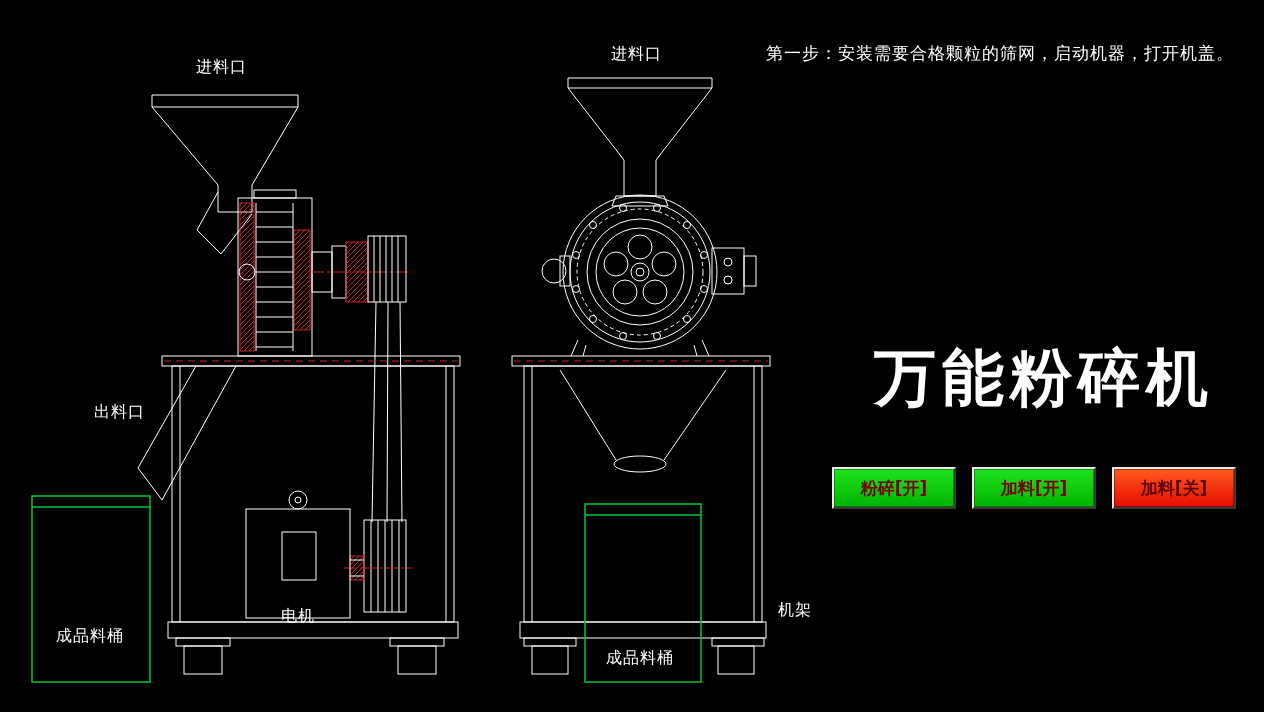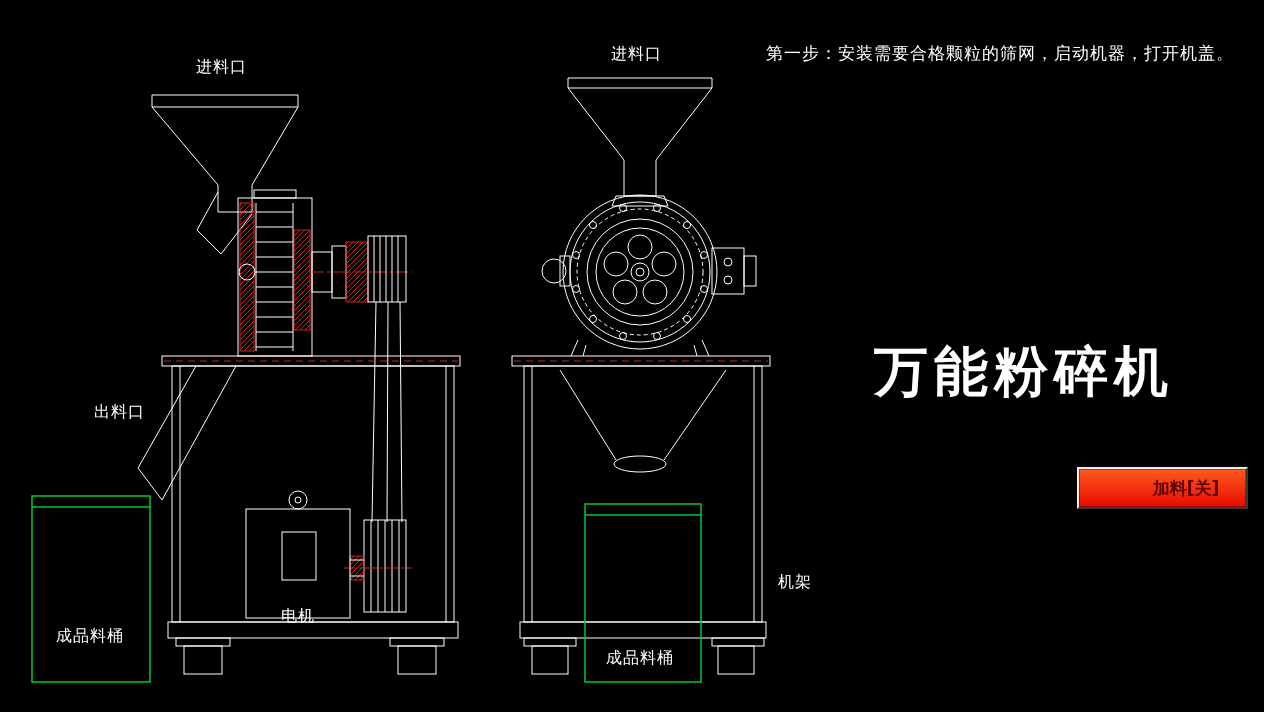--- a/index.html
+++ b/index.html
@@ -2,29 +2,29 @@
 <html><head>
 <meta charset="utf-8">
 <style>
   html,body{margin:0;padding:0;background:#000;}
   #screen{position:relative;width:1264px;height:712px;background:#000;overflow:hidden;
           font-family:"DejaVu Sans","Liberation Sans",sans-serif;color:#fff;}
   svg{position:absolute;left:0;top:0;}
   .lbl{position:absolute;font-size:16px;color:#fff;white-space:nowrap;letter-spacing:1px;}
   .steps{position:absolute;left:766px;top:42px;font-size:17px;color:#fff;text-align:center;}
   .steps .step{margin-bottom:17px;letter-spacing:1px;white-space:nowrap;}
-  .title{position:absolute;left:874px;top:336px;font-size:54px;font-weight:bold;
+  .title{position:absolute;left:874px;top:336px;font-size:62px;font-weight:bold;
          letter-spacing:6px;color:#fff;white-space:nowrap;}
   .btn{position:absolute;top:467px;width:120px;height:38px;display:flex;align-items:center;
        justify-content:center;font-size:17px;font-weight:bold;cursor:pointer;
        border:2px solid;border-color:#ededed #3a3a3a #3a3a3a #ededed;
        box-shadow:0 0 0 1px #000, inset 0 0 0 1px rgba(0,0,0,.35);}
   .btn-green{background:linear-gradient(180deg,#1fe21f,#00b400);color:#7a0000;}
   .btn-red{background:linear-gradient(180deg,#ff5a1e,#e60b00);color:#5c0000;}
-  #btn-crush{left:832px;} #btn-feed-on{left:972px;} #btn-feed-off{left:1077px;padding-left:47px;}
+  #btn-crush{left:832px;} #btn-feed-on{left:972px;} #btn-feed-off{left:1112px;}
 </style>
 </head>
 <body>
 
 <div id="screen">
 
   <svg width="1264" height="712" viewBox="0 0 1264 712">
     <defs>
       <pattern id="hatch" width="5" height="5" patternUnits="userSpaceOnUse">
         <path d="M0 5 L5 0" stroke="#cc2222" stroke-width="1"></path>
@@ -145,23 +145,25 @@
       <line x1="585" y1="515" x2="701" y2="515"></line>
     </g>
   </svg>
 
   <div class="lbl" style="left:196px;top:57px">进料口</div>
   <div class="lbl" style="left:611px;top:44px">进料口</div>
   <div class="lbl" style="left:94px;top:402px">出料口</div>
   <div class="lbl" style="left:281px;top:606px">电机</div>
   <div class="lbl" style="left:56px;top:626px">成品料桶</div>
   <div class="lbl" style="left:606px;top:648px">成品料桶</div>
-  <div class="lbl" style="left:778px;top:572px">机架</div>
+  <div class="lbl" style="left:778px;top:600px">机架</div>
 
   <div class="steps">
     <div class="step">第一步：安装需要合格颗粒的筛网，启动机器，打开机盖。</div>
   </div>
 
   <div class="title">万能粉碎机</div>
 
+  <div id="btn-crush" class="btn btn-green">粉碎[开]</div>
+  <div id="btn-feed-on" class="btn btn-green">加料[开]</div>
   <div id="btn-feed-off" class="btn btn-red">加料[关]</div>
 
 </div>
 
 </body></html>

